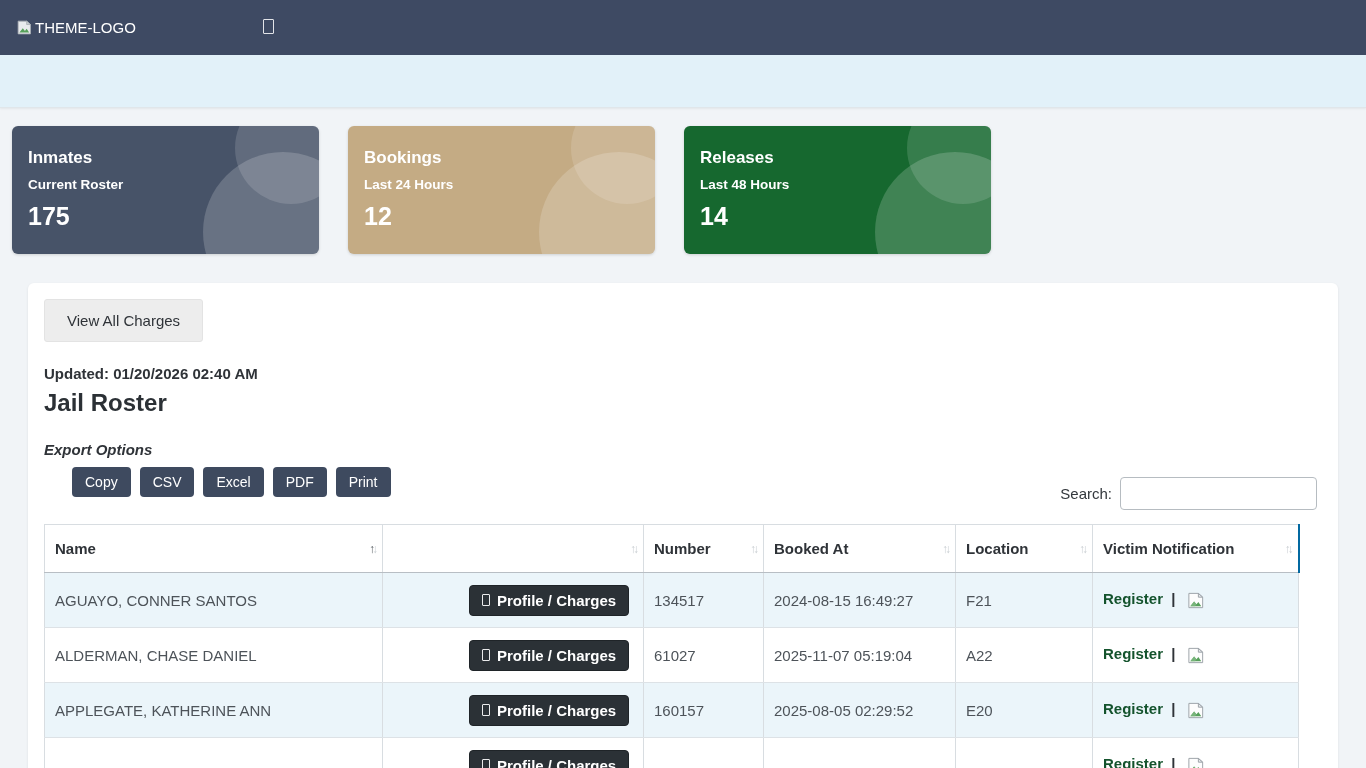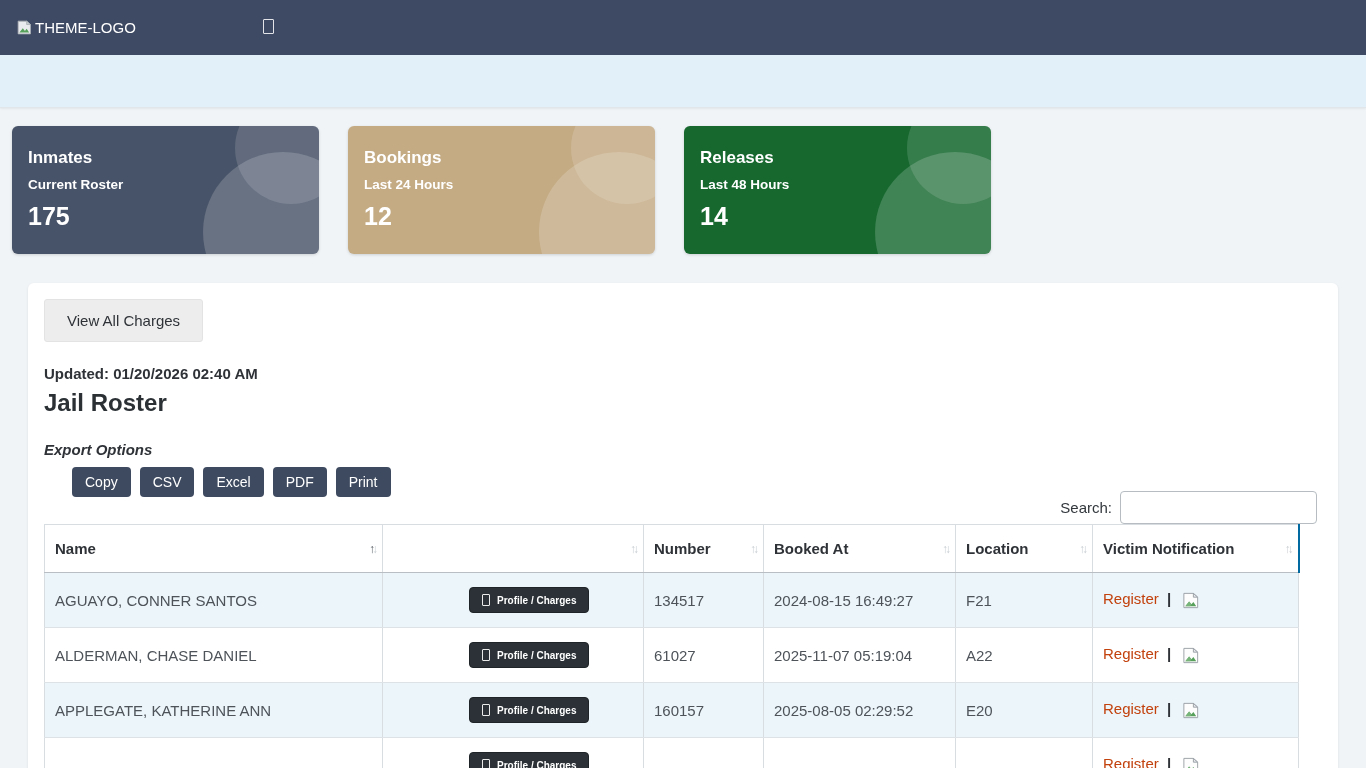--- a/index.html
+++ b/index.html
@@ -40,21 +40,21 @@
   .view-all { background:#ededed; border:1px solid #e3e3e3; color:#2f3338; font-size:15px;
               padding:12px 22px; border-radius:3px; cursor:pointer;
               font-family:"Liberation Sans", sans-serif; }
   .updated { margin-top:23px; font-size:15px; font-weight:bold; color:#2f3338; }
   .page-title { margin-top:7px; font-size:24px; font-weight:bold; color:#2b3035; }
   .export-head { margin-top:24px; font-size:15px; font-weight:bold; color:#2f3338;font-style:italic; }
   .export-row { margin-top:9px; display:flex; gap:9px;padding-left:28px; }
   .dt-btn { background:var(--dark_button,#3e4a5f); color:#fff; border:none; border-radius:4px;
             font-size:14px; padding:7px 13px; cursor:pointer;
             font-family:"Liberation Sans", sans-serif; }
-  .search-box { position:absolute; top:208px; right:21px; display:flex; align-items:center; gap:8px; }
+  .search-box { position:absolute; top:194px; right:21px; display:flex; align-items:center; gap:8px; }
   .search-box label { font-size:15px; color:#33383d; }
   .search-box input { width:197px; height:33px; border:1px solid #b6bcc1; border-radius:4px;
                       padding:0 8px; font-size:14px; font-family:"Liberation Sans", sans-serif; }
 
   
   table.roster { margin-top:27px; border-collapse:collapse; table-layout:fixed; width:1254px;
                  font-size:15px; }
   .roster col.c0{width:338px}.roster col.c1{width:261px}.roster col.c2{width:120px}
   .roster col.c3{width:192px}.roster col.c4{width:137px}.roster col.c5{width:206px}
   .roster th { border-top:1px solid #d8dde1; border-bottom:1px solid #b8bec4;
@@ -63,25 +63,25 @@
                position:relative; }
   .roster th:last-child { border-right:2px solid #0369a1; }
   .roster td { border-bottom:1px solid #dde2e6; border-left:1px solid #d8dde1;
                height:55px; padding:0 8px 0 10px; color:#4d5359; vertical-align:middle; }
   .roster td:last-child { border-right:1px solid #d8dde1; }
   .roster tbody tr:nth-child(odd) { background:var(--row_stripe,#ebf5fa); }
   .sort { position:absolute; right:7px; top:50%; transform:translateY(-50%);
           font-size:12px; letter-spacing:-3px; color:#c9ced2; }
   .sort .on { color:#5a6065; }
   .profile-btn { background:var(--profile_button,#2b3136); color:#fff; border:1px solid #1f2428;
-                 border-radius:4px; font-size:10px; font-weight:bold; padding:6px 12px;
+                 border-radius:4px; font-size:15px; font-weight:bold; padding:6px 12px;
                  display:inline-flex; align-items:center; gap:7px; cursor:pointer;
                  margin-left:76px; font-family:"Liberation Sans", sans-serif; }
   .profile-btn .tofu { width:8px; height:12px; border-color:rgba(255,255,255,.9); }
-  .register { font-weight:normal; color:#c2410c; text-decoration:none; cursor:pointer;margin-top:24px; }
+  .register { font-weight:bold; color:#14532d; text-decoration:none; cursor:pointer;margin-top:24px; }
   .victim-cell { white-space:nowrap; }
   .victim-cell .sep { font-weight:bold; color:#2f3338; margin:0 6px 0 4px; }
   .victim-cell svg { vertical-align:middle; cursor:pointer; }
 </style>
 </head>
 <body>
 
 <div class="navbar">
   <div class="brand">
     <svg width="17" height="17" viewBox="0 0 20 20">

